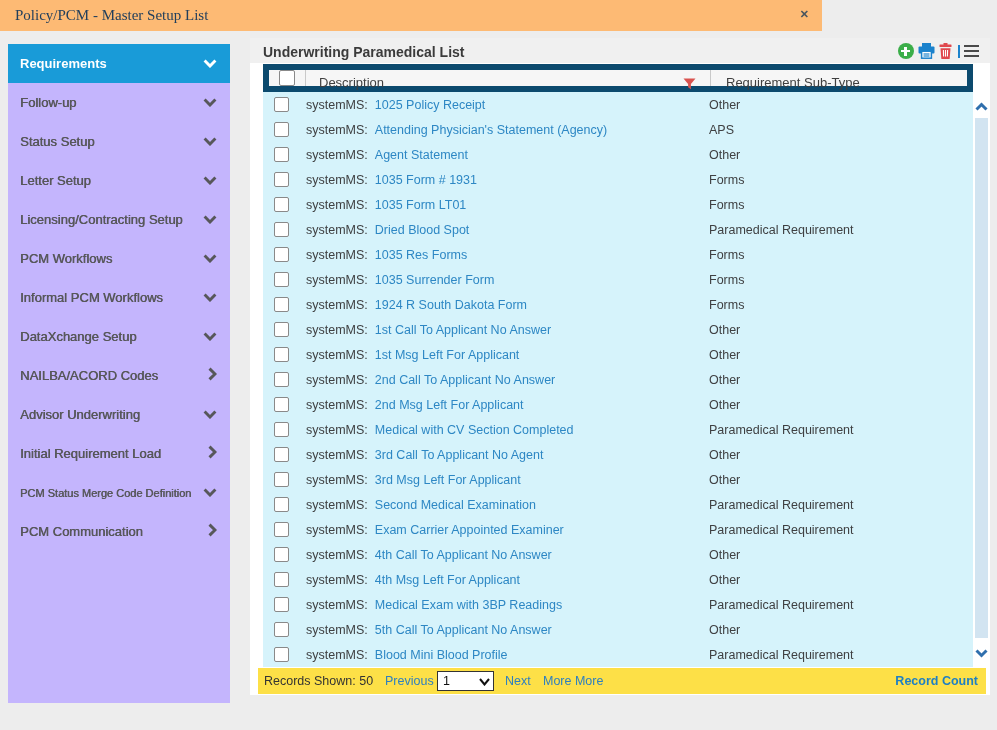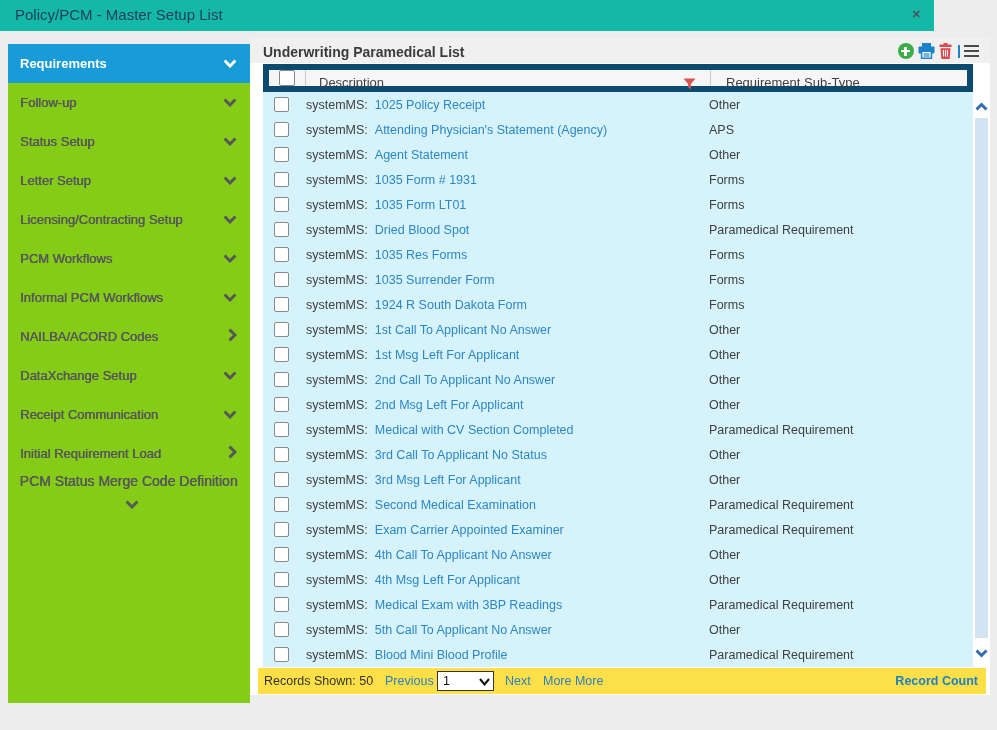--- a/index.html
+++ b/index.html
@@ -1,24 +1,24 @@
 <!DOCTYPE html>
 <html><head>
 <meta charset="utf-8">
 <style>
   * { margin:0; padding:0; box-sizing:border-box; }
   html,body { width:997px; height:730px; }
   body { background:#ededed; font-family:"Liberation Sans",sans-serif; position:relative; overflow:hidden; }
-  .titlebar { position:absolute; left:0; top:0; width:934px; height:31px; background:#14b8a6; }
+  .titlebar { position:absolute; left:0; top:0; width:822px; height:31px; background:#fdba74;font-family:Liberation Serif, serif; }
   .titlebar .t { position:absolute; left:15px; top:0; line-height:30px; font-size:15px; color:#223f5c; }
   .titlebar .x { position:absolute; right:13px; top:9px; font-size:11px; color:#49565f; font-weight:bold; line-height:1; cursor:pointer; }
 
-  .sidebar { position:absolute; left:8px; top:44px; width:242px; height:659px; background:#84cc16; }
+  .sidebar { position:absolute; left:8px; top:44px; width:222px; height:659px; background:#c4b5fd; }
   .sitem { position:relative; height:39px; display:flex; align-items:center; justify-content:space-between; padding:0 13px 0 12px; font-size:13px; color:#57575a; cursor:pointer; white-space:nowrap; text-shadow:0.5px 0 0 currentColor; }
-  .sitem.long { font-size:14px;flex-direction:column; }
+  .sitem.long { font-size:11px; }
   .sitem.active { background:#199bd8; color:#fff; font-weight:bold; text-shadow:none; }
   .sitem svg { flex:none; margin-left:6px; }
 
   .main { position:absolute; left:250px; top:38px; width:740px; height:657px; background:#fff; }
   .mband { position:absolute; left:0; top:0; width:740px; height:25px; background:#f0f0f0; }
   .mtitle { position:absolute; left:13px; top:6px; font-size:14px; font-weight:bold; color:#3b3b3b; }
   .toolbar { position:absolute; right:11px; top:4px; height:18px; display:flex; align-items:center; gap:4px; }
   .ic-add { width:16px; height:16px; border-radius:50%; background:#3bae49; position:relative; }
   .ic-add::before { content:""; position:absolute; left:3.5px; top:6.8px; width:9px; height:2.5px; background:#fff; }
   .ic-add::after { content:""; position:absolute; left:6.8px; top:3.5px; width:2.5px; height:9px; background:#fff; }
@@ -103,47 +103,53 @@
           <path d="M1.6 1.5 L7 7 L12.4 1.5" fill="none" stroke="currentColor" stroke-width="2.9"></path>
         </svg></span>
     </div>
     <div class="sitem">
       <span>Informal PCM Workflows</span>
       <span><svg width="14" height="9" viewBox="0 0 14 9">
           <path d="M1.6 1.5 L7 7 L12.4 1.5" fill="none" stroke="currentColor" stroke-width="2.9"></path>
         </svg></span>
     </div>
     <div class="sitem">
+      <span>DataXchange Setup</span>
+      <span><svg width="14" height="9" viewBox="0 0 14 9">
+          <path d="M1.6 1.5 L7 7 L12.4 1.5" fill="none" stroke="currentColor" stroke-width="2.9"></path>
+        </svg></span>
+    </div>
+    <div class="sitem">
       <span>NAILBA/ACORD Codes</span>
       <span><svg width="9" height="14" viewBox="0 0 9 14">
           <path d="M1.5 1.6 L7 7 L1.5 12.4" fill="none" stroke="currentColor" stroke-width="2.9"></path>
         </svg></span>
     </div>
     <div class="sitem">
-      <span>DataXchange Setup</span>
-      <span><svg width="14" height="9" viewBox="0 0 14 9">
-          <path d="M1.6 1.5 L7 7 L12.4 1.5" fill="none" stroke="currentColor" stroke-width="2.9"></path>
-        </svg></span>
-    </div>
-    <div class="sitem">
-      <span>Receipt Communication</span>
+      <span>Advisor Underwriting</span>
       <span><svg width="14" height="9" viewBox="0 0 14 9">
           <path d="M1.6 1.5 L7 7 L12.4 1.5" fill="none" stroke="currentColor" stroke-width="2.9"></path>
         </svg></span>
     </div>
     <div class="sitem">
       <span>Initial Requirement Load</span>
       <span><svg width="9" height="14" viewBox="0 0 9 14">
           <path d="M1.5 1.6 L7 7 L1.5 12.4" fill="none" stroke="currentColor" stroke-width="2.9"></path>
         </svg></span>
     </div>
     <div class="sitem long">
       <span>PCM Status Merge Code Definition</span>
       <span><svg width="14" height="9" viewBox="0 0 14 9">
           <path d="M1.6 1.5 L7 7 L12.4 1.5" fill="none" stroke="currentColor" stroke-width="2.9"></path>
+        </svg></span>
+    </div>
+    <div class="sitem">
+      <span>PCM Communication</span>
+      <span><svg width="9" height="14" viewBox="0 0 9 14">
+          <path d="M1.5 1.6 L7 7 L1.5 12.4" fill="none" stroke="currentColor" stroke-width="2.9"></path>
         </svg></span>
     </div>
   </div>
 
 <div class="main">
   <div class="mband"></div>
   <div class="mtitle">Underwriting Paramedical List</div>
   <div class="toolbar">
     <span class="ic-add"></span>
     <svg width="17" height="16" viewBox="0 0 17 16">
@@ -280,21 +286,21 @@
         <div class="c1">
           <span class="cb"></span>
         </div>
         <div class="c2"><span class="prefix">systemMS:</span><a class="rlink">Medical with CV Section Completed</a></div>
         <div class="c3">Paramedical Requirement</div>
       </div>
       <div class="trow">
         <div class="c1">
           <span class="cb"></span>
         </div>
-        <div class="c2"><span class="prefix">systemMS:</span><a class="rlink">3rd Call To Applicant No Status</a></div>
+        <div class="c2"><span class="prefix">systemMS:</span><a class="rlink">3rd Call To Applicant No Agent</a></div>
         <div class="c3">Other</div>
       </div>
       <div class="trow">
         <div class="c1">
           <span class="cb"></span>
         </div>
         <div class="c2"><span class="prefix">systemMS:</span><a class="rlink">3rd Msg Left For Applicant</a></div>
         <div class="c3">Other</div>
       </div>
       <div class="trow">

